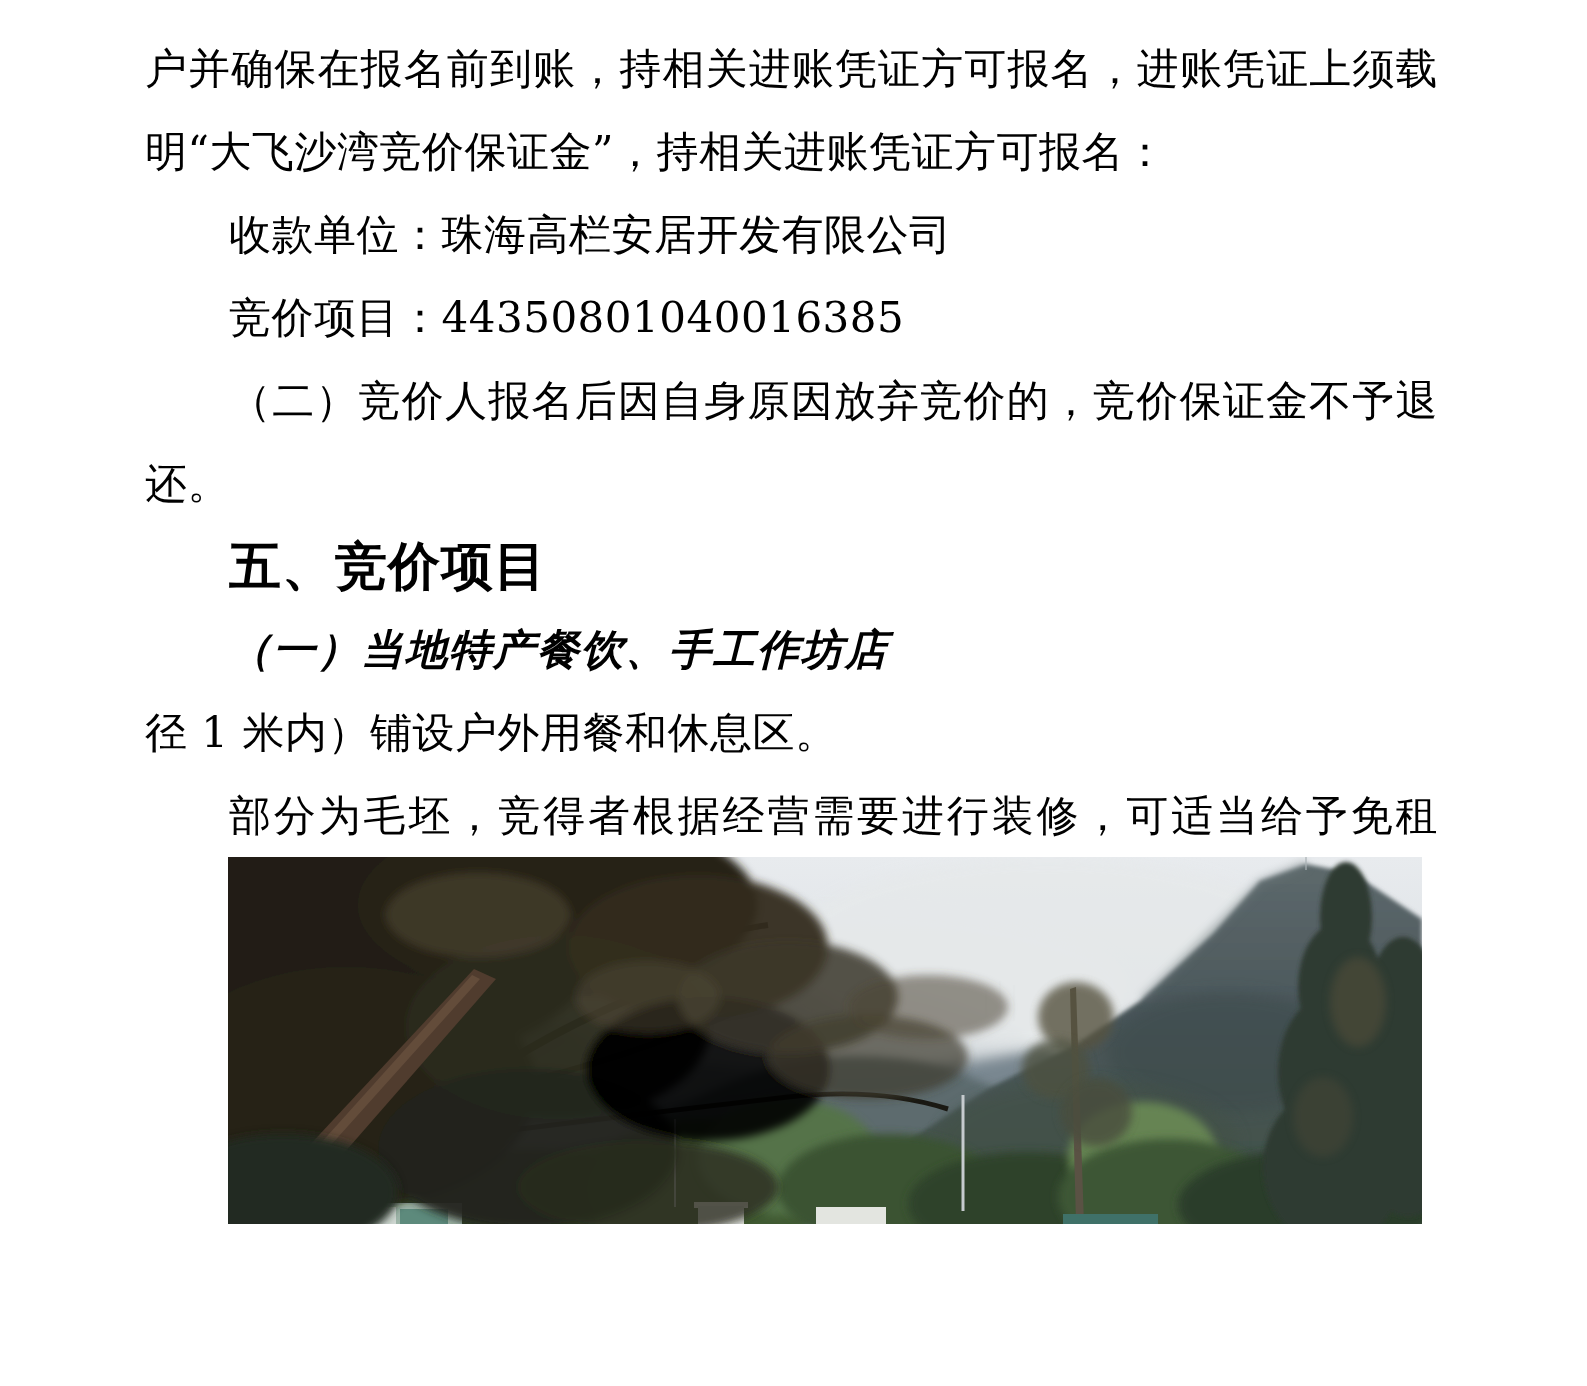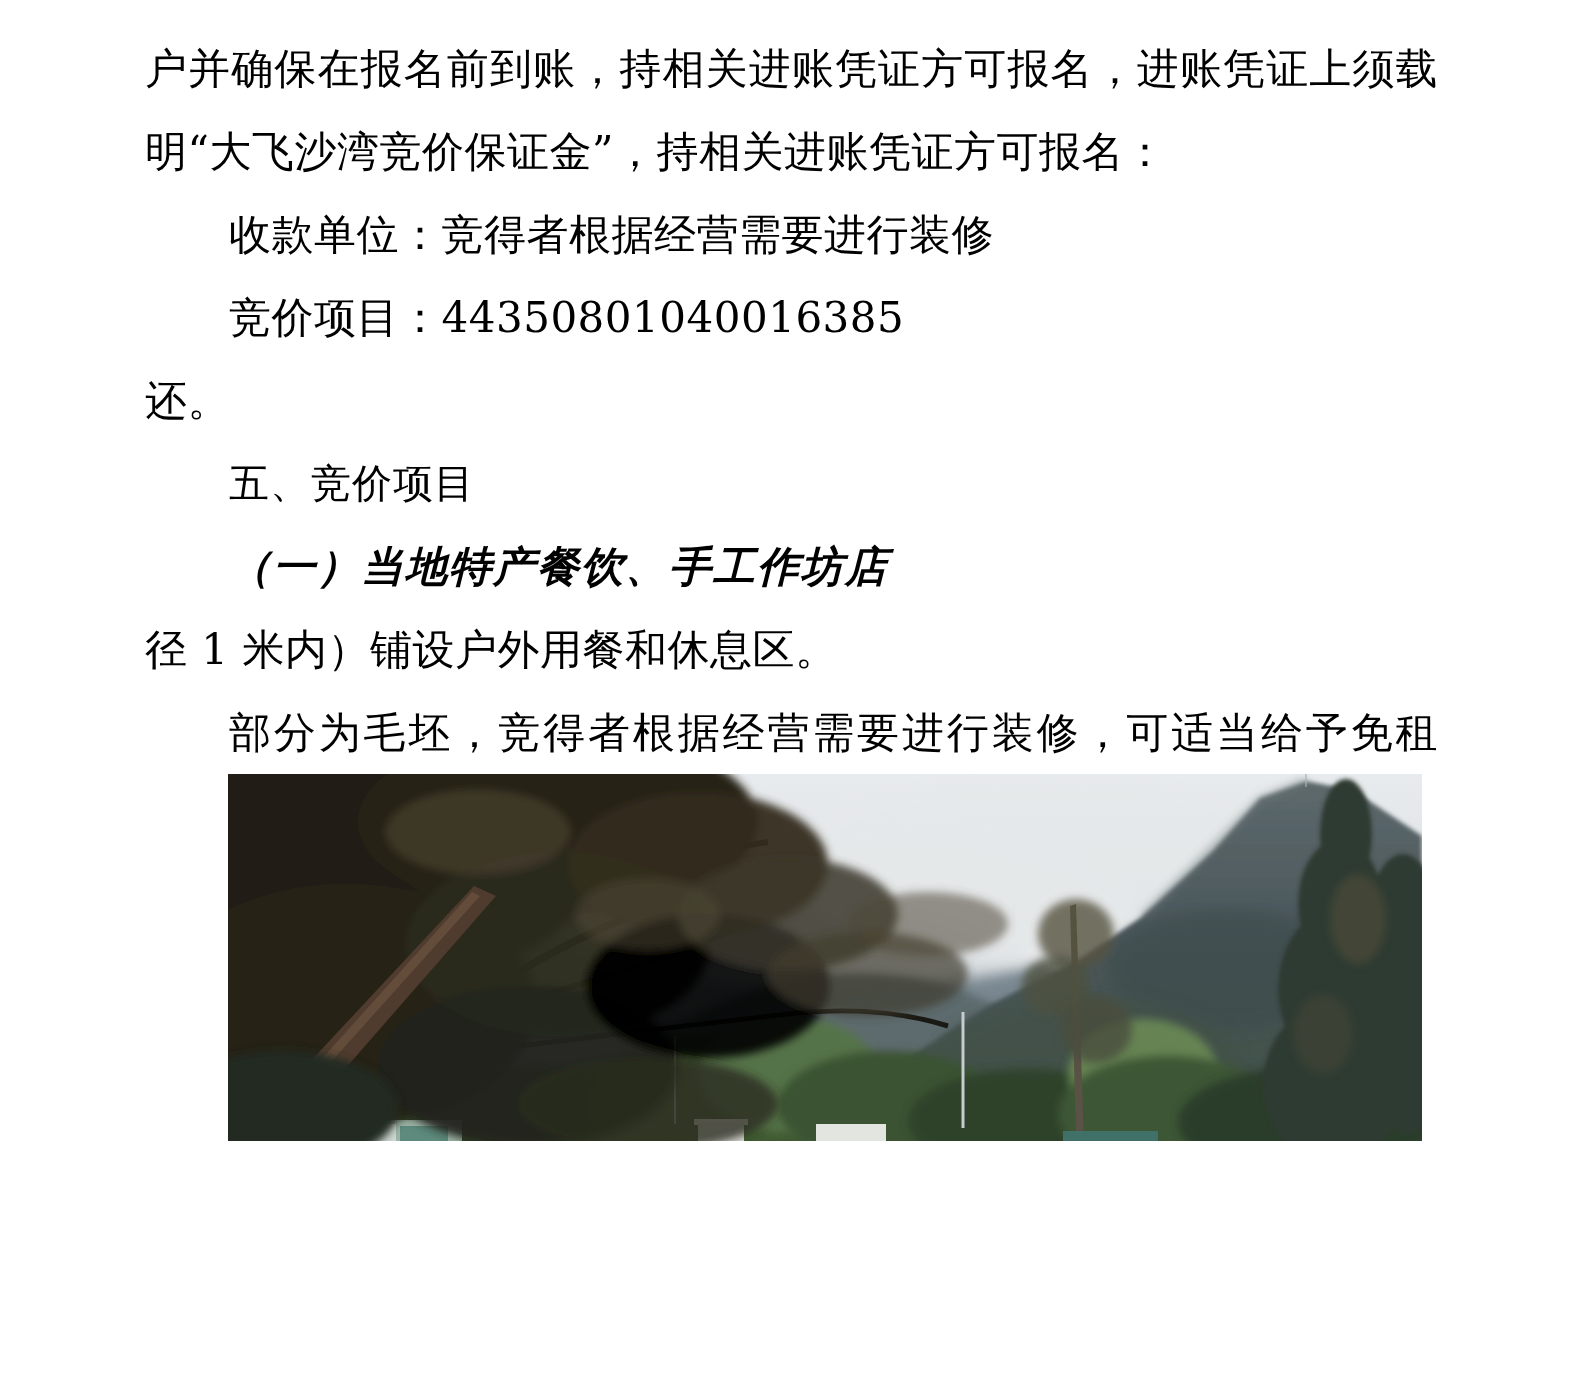--- a/index.html
+++ b/index.html
@@ -10,43 +10,44 @@
     overflow:hidden;
   }
   .doc{padding:0 149px 0 145px;}
   .ln{
     font-size:42px;line-height:83px;height:83px;
     white-space:pre;letter-spacing:0.5px;
   }
   .jl{white-space:normal;text-align:justify;text-align-last:justify;}
   .ind{padding-left:84px;}
   .first{margin-top:12px;}
-  .h1{font-family:"DejaVu Sans","Liberation Sans",sans-serif;font-weight:normal;font-size:40px;letter-spacing:1px;}
+  .h1{font-family:"DejaVu Sans","Liberation Sans",sans-serif;font-weight:bold;font-size:52px;letter-spacing:1px;}
   .h2{font-weight:bold;letter-spacing:2px;font-style:italic;}
   .clip{height:15px;overflow:hidden;}
   .photo{
     display:block;margin:0 0 0 83px;padding:0;border:0;
     width:1194px;height:367px;overflow:hidden;background:#d8dde0;
   }
   .photo svg{display:block;}
 </style>
 </head>
 <body>
 
 <div class="page">
   <div class="doc">
 
     <div class="ln clip">
       
     </div>
 
     <div class="ln jl first">户并确保在报名前到账，持相关进账凭证方可报名，进账凭证上须载</div>
     <div class="ln">明“大飞沙湾竞价保证金”，持相关进账凭证方可报名：</div>
-    <div class="ln ind">收款单位：竞得者根据经营需要进行装修</div>
+    <div class="ln ind">收款单位：珠海高栏安居开发有限公司</div>
     <div class="ln ind">竞价项目：44350801040016385</div>
+    <div class="ln ind jl">（二）竞价人报名后因自身原因放弃竞价的，竞价保证金不予退</div>
     <div class="ln">还。</div>
     <div class="ln ind h1">五、竞价项目</div>
     <div class="ln ind h2">（一）当地特产餐饮、手工作坊店</div>
     <div class="ln">径 1 米内）铺设户外用餐和休息区。</div>
     <div class="ln ind jl">部分为毛坯，竞得者根据经营需要进行装修，可适当给予免租期。</div>
 
     <figure class="photo" role="img" aria-label="阴天山景照片：左侧大树剪影，中部云雾缭绕的远山与天线铁塔，右侧陡峭山坡和松树，底部绿树与白色门柱">
       <svg width="1194" height="367" viewBox="0 0 1194 367" xmlns="http://www.w3.org/2000/svg">
         <defs>
           <linearGradient id="sky" x1="0" y1="0" x2="0" y2="1">

